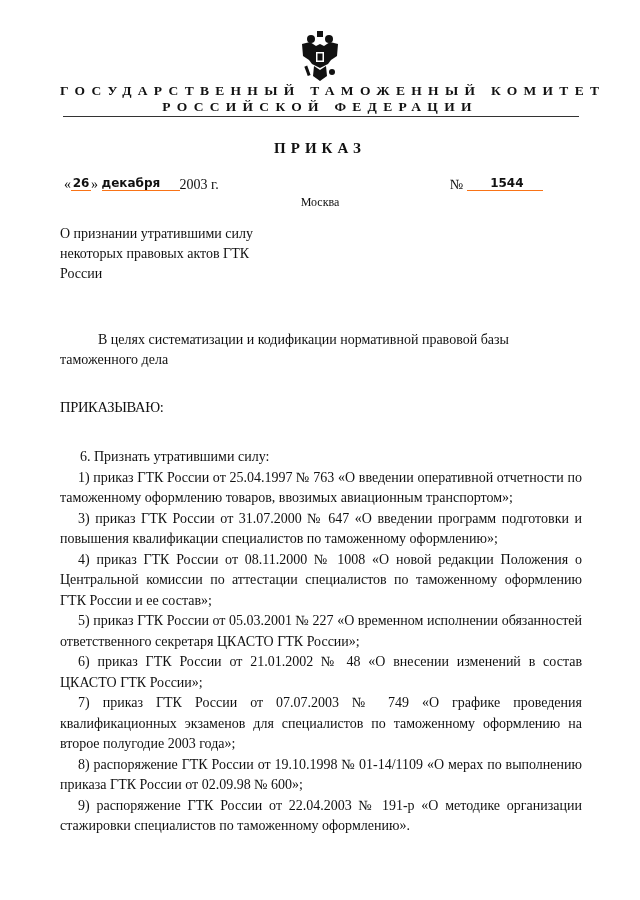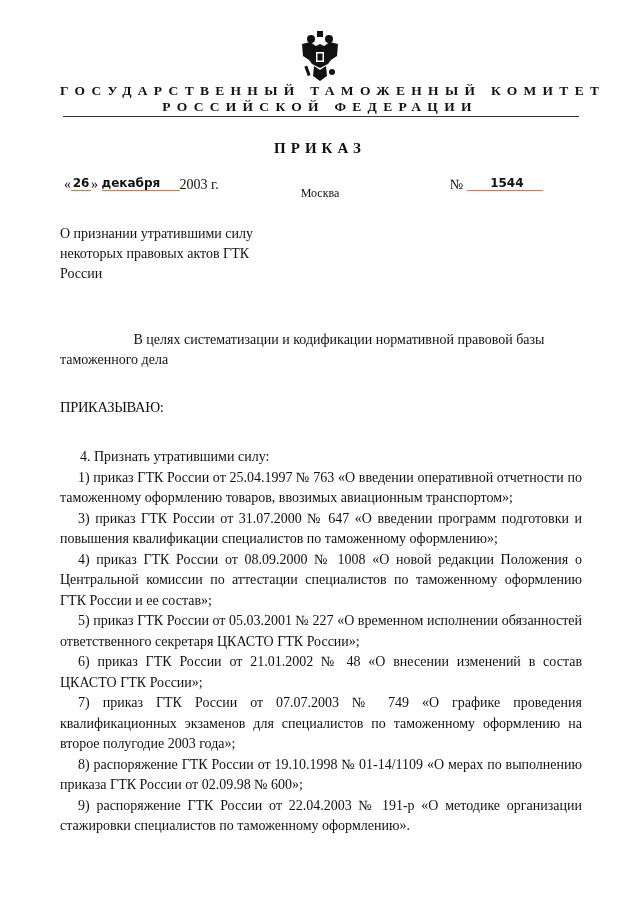--- a/index.html
+++ b/index.html
@@ -19,24 +19,24 @@
       font-weight: bold; font-size: 13.5px; letter-spacing: 6.3px; white-space: nowrap;
     }
     .rule { left: 63px; top: 116px; width: 516px; height: 0; border-top: 1.5px solid #333; }
     .title {
       left: 0; top: 140px; width: 640px; text-align: center;
       font-weight: bold; font-size: 15px; letter-spacing: 5px;
     }
     .dateline { left: 64px; top: 176px; font-size: 14px; white-space: nowrap; }
     .ul { display: inline-block; border-bottom: 1px solid #f97316; text-align: center; font-family: "DejaVu Sans", sans-serif; font-size: 12px; font-weight: bold; line-height: 14px; vertical-align: 2px; }
     .numline { left: 450px; top: 176px; font-size: 14px; white-space: nowrap; }
-    .city { left: 0; top: 186px; width: 640px; text-align: center; font-size: 12px; }
+    .city { left: 0; top: 195px; width: 640px; text-align: center; font-size: 12px; }
     .subject { left: 60px; top: 224px; width: 230px; font-size: 14px; line-height: 20px; }
     .preamble { left: 60px; top: 330px; width: 520px; font-size: 14px; line-height: 20px; }
-    .preamble .indent { padding-left: 38px; text-align: center; }
+    .preamble .indent { padding-left: 38px; }
     .order { left: 60px; top: 399px; font-size: 14.5px; letter-spacing: -0.3px; }
     .items { left: 60px; top: 447px; width: 522px; font-size: 14px; line-height: 20.5px; }
     .items p { margin: 0; text-indent: 18px; text-align: justify; }
     .items p.point { text-indent: 20px; }
   </style>
 </head>
 <body>
 
 <div class="abs emblem">
   <svg width="40" height="52" viewBox="0 0 40 52">
@@ -75,22 +75,22 @@
 <div class="abs subject">О признании утратившими силу некоторых правовых актов ГТК России</div>
 
 <div class="abs preamble">
   <div class="indent">В целях систематизации и кодификации нормативной правовой базы</div>
   <div>таможенного дела</div>
 </div>
 
 <div class="abs order">ПРИКАЗЫВАЮ:</div>
 
 <div class="abs items">
-  <p class="point">4. Признать утратившими силу:</p>
+  <p class="point">6. Признать утратившими силу:</p>
   <p>1) приказ ГТК России от 25.04.1997 № 763 «О введении оперативной отчетности по таможенному оформлению товаров, ввозимых авиационным транспортом»;</p>
   <p>3) приказ ГТК России от 31.07.2000 № 647 «О введении программ подготовки и повышения квалификации специалистов по таможенному оформлению»;</p>
-  <p>4) приказ ГТК России от 08.09.2000 № 1008 «О новой редакции Положения о Центральной комиссии по аттестации специалистов по таможенному оформлению ГТК России и ее состав»;</p>
+  <p>4) приказ ГТК России от 08.11.2000 № 1008 «О новой редакции Положения о Центральной комиссии по аттестации специалистов по таможенному оформлению ГТК России и ее состав»;</p>
   <p>5) приказ ГТК России от 05.03.2001 № 227 «О временном исполнении обязанностей ответственного секретаря ЦКАСТО ГТК России»;</p>
   <p>6) приказ ГТК России от 21.01.2002 № 48 «О внесении изменений в состав ЦКАСТО ГТК России»;</p>
   <p>7) приказ ГТК России от 07.07.2003 № 749 «О графике проведения квалификационных экзаменов для специалистов по таможенному оформлению на второе полугодие 2003 года»;</p>
   <p>8) распоряжение ГТК России от 19.10.1998 № 01-14/1109 «О мерах по выполнению приказа ГТК России от 02.09.98 № 600»;</p>
   <p>9) распоряжение ГТК России от 22.04.2003 № 191-р «О методике организации стажировки специалистов по таможенному оформлению».</p>
 </div>
 
 </body></html>

